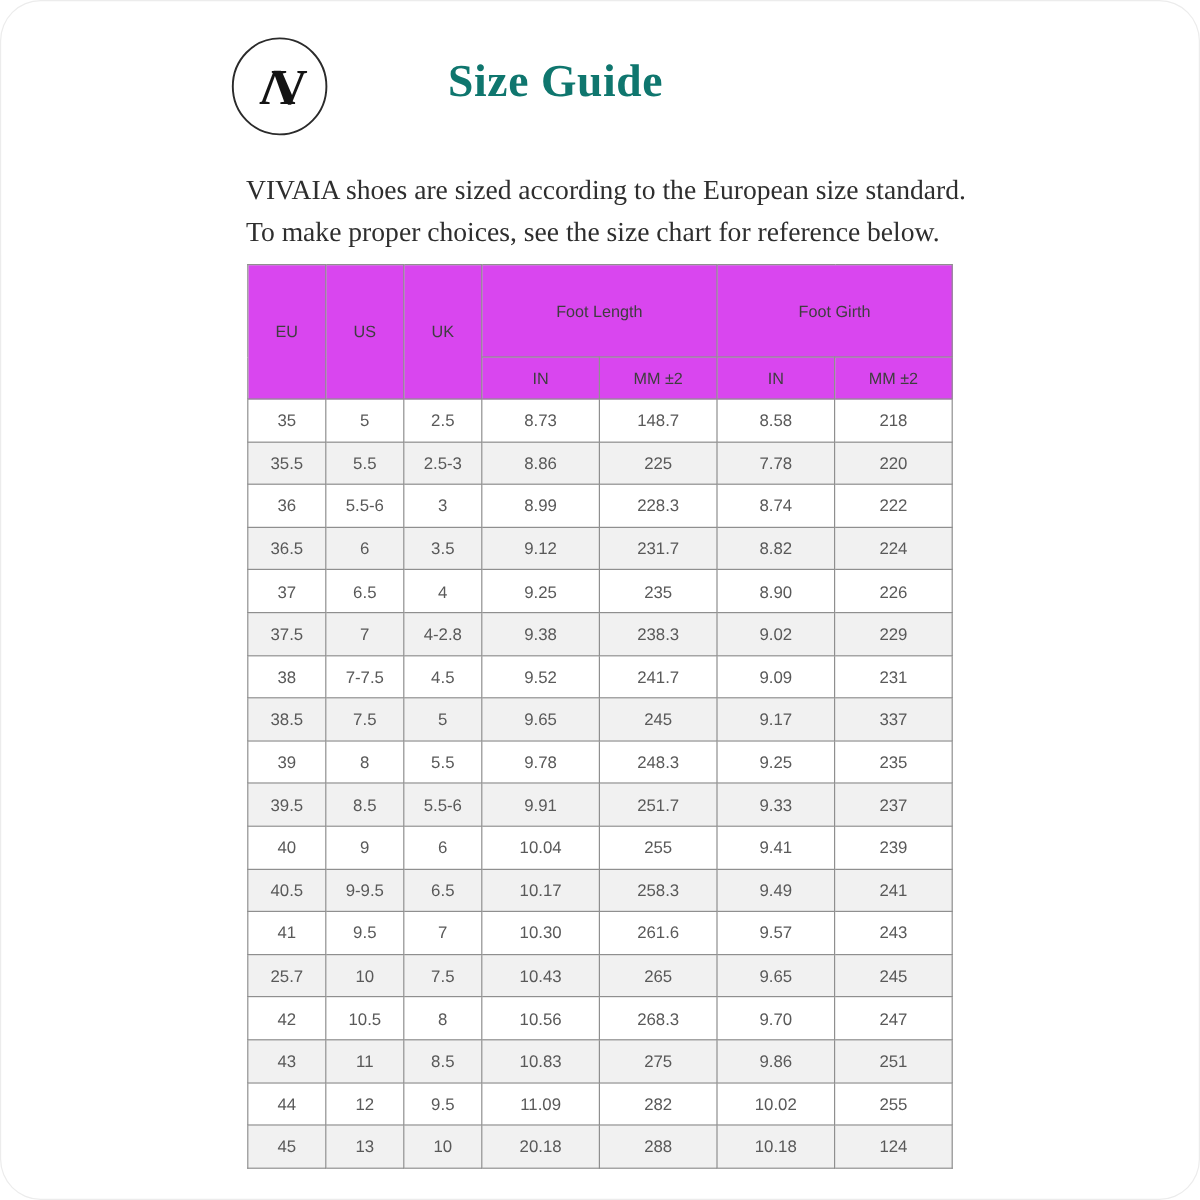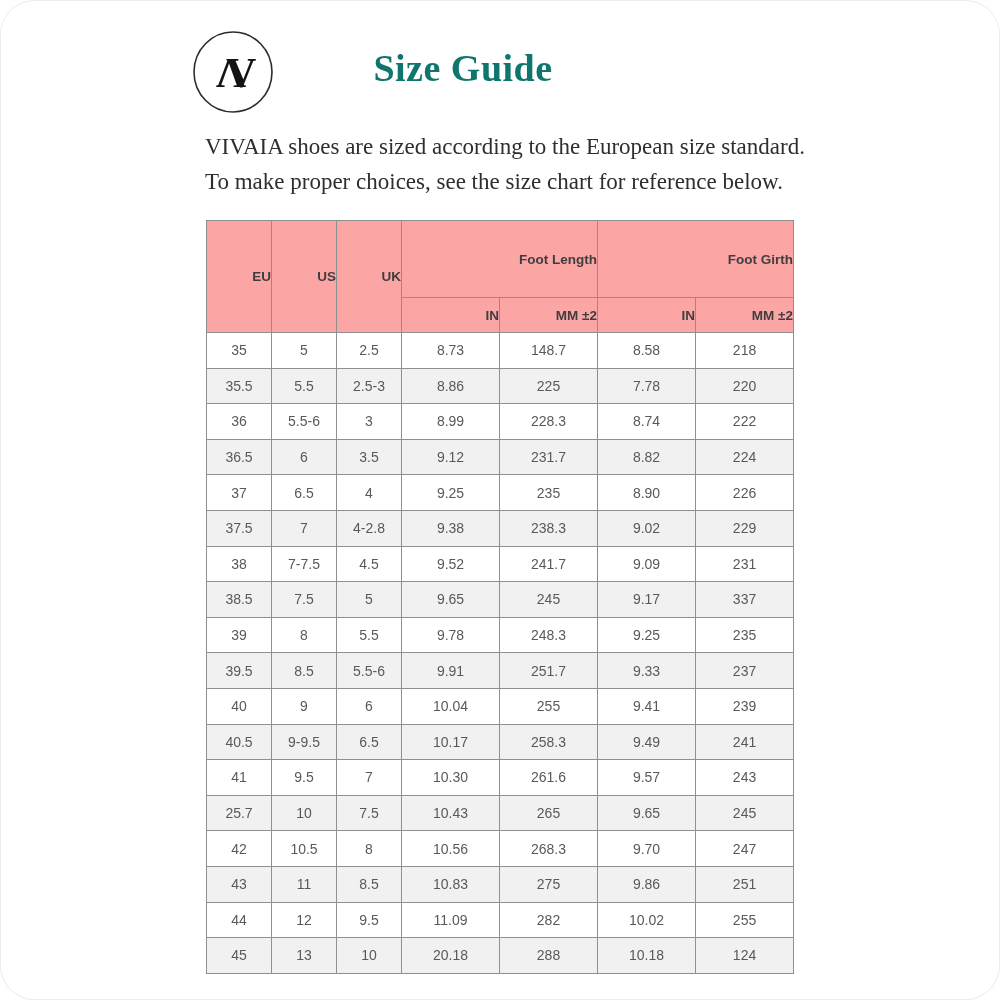--- a/index.html
+++ b/index.html
@@ -37,21 +37,21 @@
     font-weight: 600;
     letter-spacing: 0.5px;
     color: #0f766e;
     margin-left: 16px;
   }
 
   
   .intro {
     position: absolute;
     left: 205px;
-    top: 129px;
+    top: 141px;
     width: 640px;
     font-family: "Liberation Serif", serif;
     font-size: 23px;
     font-weight: 500;
     line-height: 35px;
     color: #2e2e2e;
   }
 
   
   .size-table {
@@ -63,25 +63,24 @@
     table-layout: fixed;
   }
   .size-table th,
   .size-table td {
     border: 1px solid #8f8f8f;
     text-align: center;
     vertical-align: middle;
     padding: 0;
   }
   .size-table thead th {
-    background: #fca5a5;
+    background: #d946ef;
     font-size: 13.5px;
-    font-weight: 700;
+    font-weight: 400;
     color: #3e3e3e;
-    text-align: right;
   }
   .size-table thead tr.h1 th { height: 76px; }
   .size-table thead tr.h2 th { height: 34px; }
   .size-table tbody td {
     height: 34.6px;
     font-size: 14px;
     font-weight: 400;
     color: #595959;
     background: #ffffff;
   }

